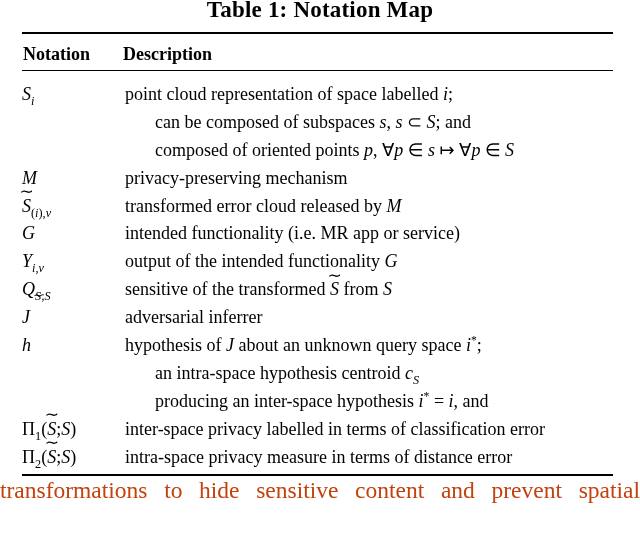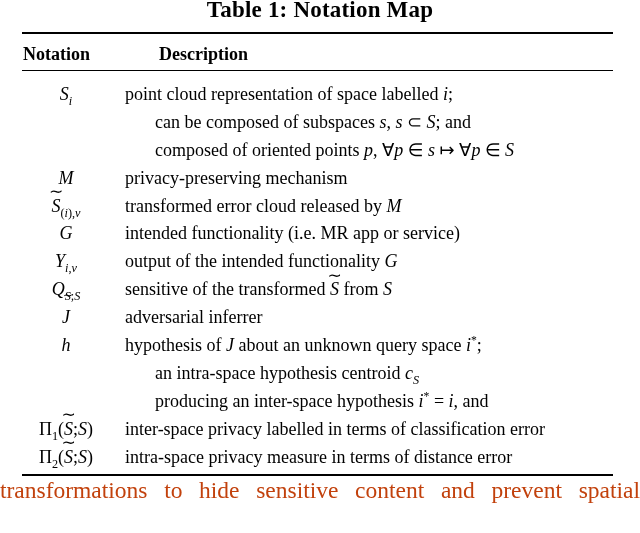--- a/index.html
+++ b/index.html
@@ -12,28 +12,28 @@
 
   
   .twrap{position:absolute;left:22px;top:0;width:591px;}
   .rule{position:absolute;left:0;width:591px;background:#000;}
   .rule-top{top:32px;height:2.2px;}
   .rule-mid{top:70px;height:1.4px;}
   .rule-bot{top:474px;height:1.6px;}
 
   
   .thead{position:absolute;top:41px;left:1px;display:flex;font-weight:bold;
-         font-size:18px;line-height:27px;gap:36px;}
+         font-size:18px;line-height:27px;}
   .hn{width:100px;}
 
   
   .tbody{position:absolute;top:81px;left:0;width:591px;}
   .tline{display:flex;align-items:baseline;height:27.9px;line-height:27.9px;
          font-size:18px;white-space:nowrap;}
-  .ncell{width:88px;flex-shrink:0;text-align:center;}
+  .ncell{width:88px;flex-shrink:0;}
   .dcell{padding-left:15px;}
   .dcell.cont{padding-left:45px;}
 
   .it{font-style:italic;}
   sub{font-size:68%;vertical-align:sub;line-height:0;}
   sup{font-size:65%;vertical-align:super;line-height:0;}
 
   
   .tld{position:relative;display:inline-block;}
   .tld .tmark{position:absolute;left:52%;top:-0.54em;transform:translateX(-50%);

